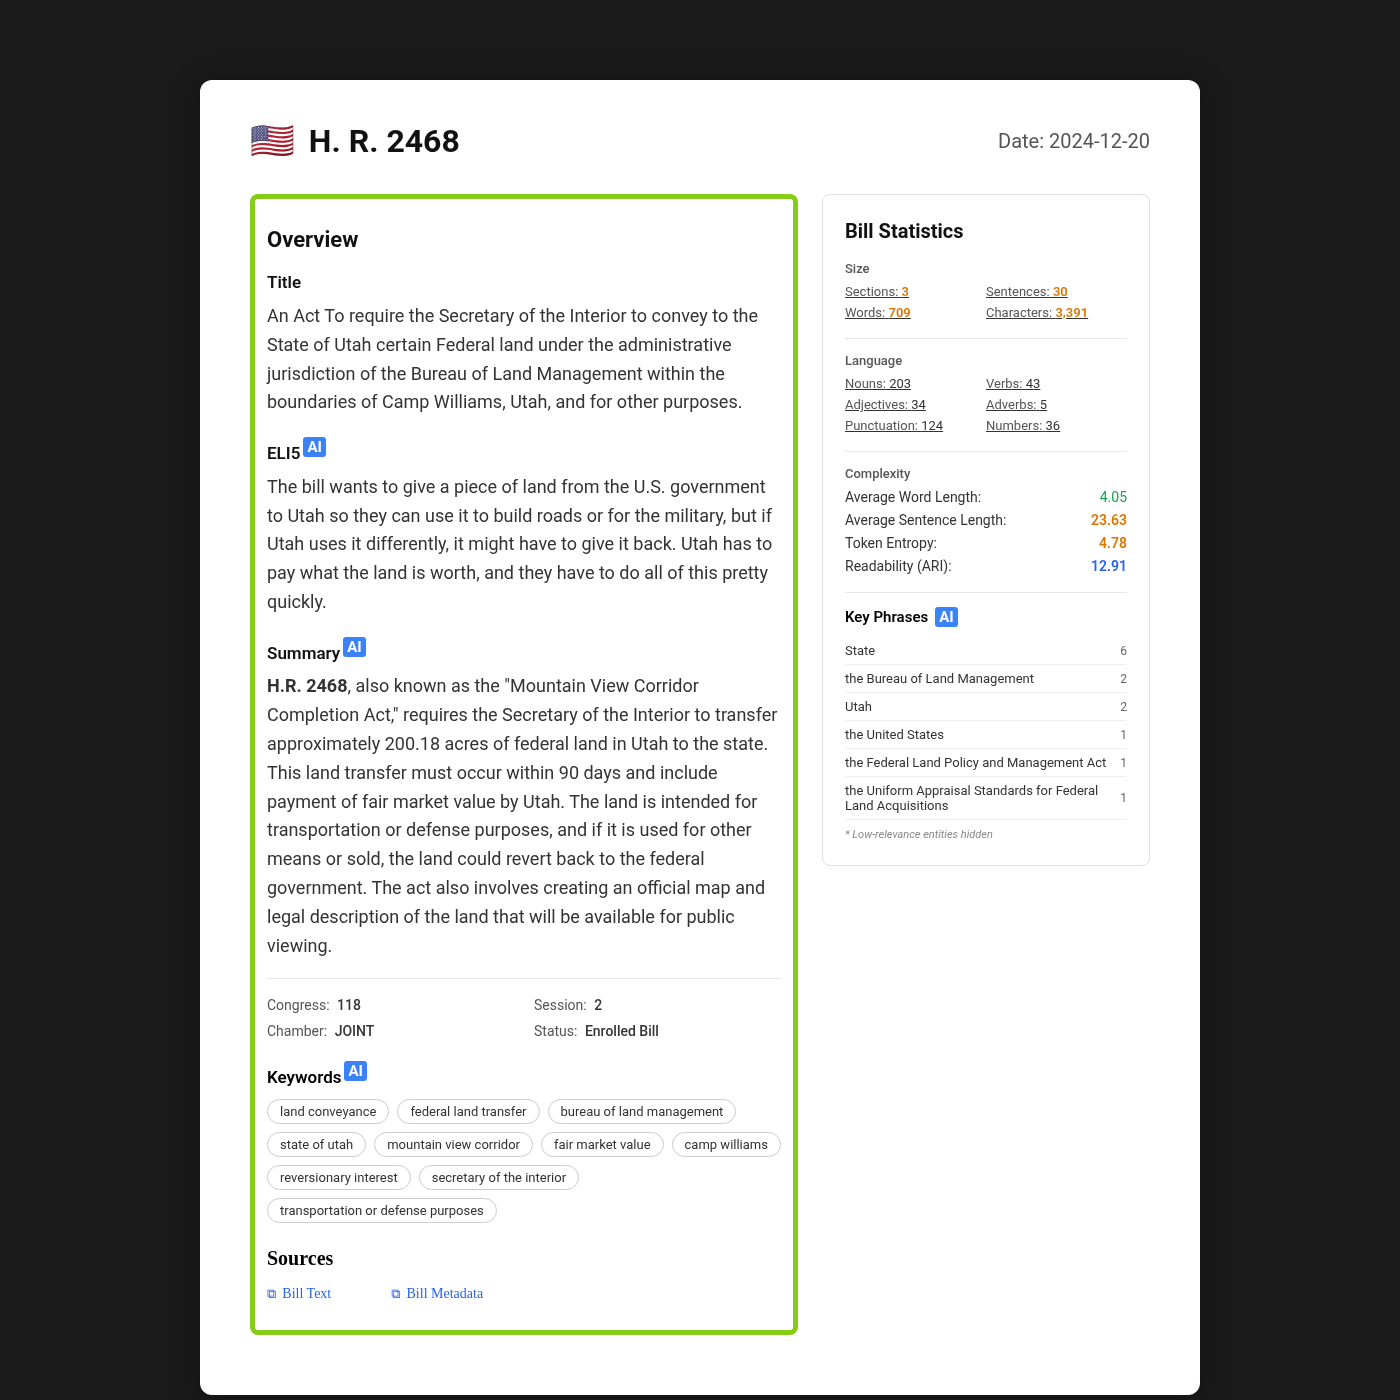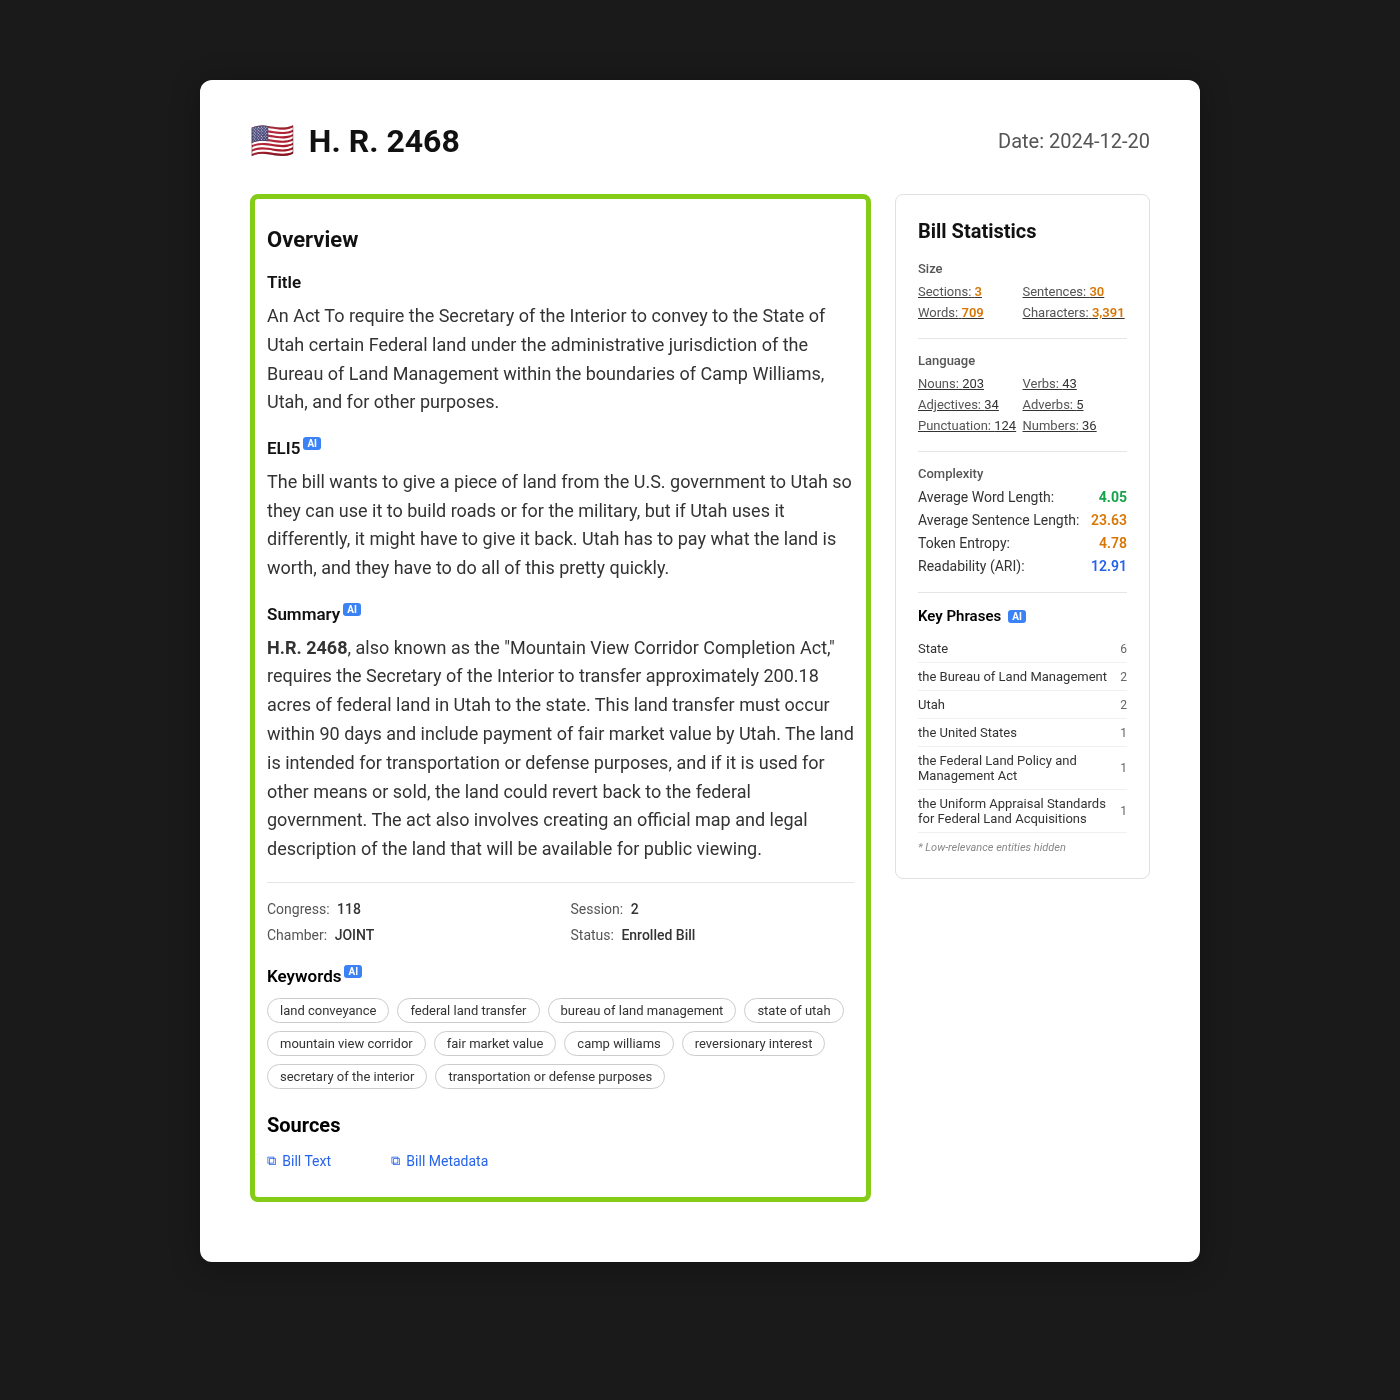--- a/index.html
+++ b/index.html
@@ -46,21 +46,21 @@
       align-items: flex-start;
     }
     .main-panel {
       flex: 1;
       background: #fff;
       border: 5px solid #84cc16;
       border-radius: 8px;
       padding: 28px 12px;
     }
     .side-panel {
-      width: 255px;
+      width: 328px;
       background: #fff;
       border: 1px solid #e0e0e0;
       border-radius: 8px;
       padding: 24px 22px;
     }
     .section-heading {
       font-size: 22px;
       font-weight: 700;
       color: #111;
       margin-bottom: 20px;
@@ -76,21 +76,21 @@
     .body-text {
       font-size: 18px;
       color: #333;
       line-height: 1.6;
       margin-bottom: 12px;
     }
     .ai-badge {
       display: inline-block;
       background: #3b82f6;
       color: #fff;
-      font-size: 10px;
+      font-size: 15px;
       font-weight: 700;
       border-radius: 3px;
       padding: 1px 4px;
       vertical-align: super;
       margin-left: 3px;
     }
     .meta-grid {
       display: grid;
       grid-template-columns: 1fr 1fr;
       gap: 10px 20px;
@@ -122,21 +122,21 @@
       gap: 8px;
     }
     .keyword-tag {
       border: 1px solid #ccc;
       border-radius: 20px;
       padding: 4px 12px;
       font-size: 13px;
       color: #333;
       background: #fff;
     }
-    .sources-section { margin-top: 12px; }
+    .sources-section { margin-top: 12px; font-family: Liberation Serif, serif; }
     .sources-heading {
       font-size: 20px;
       font-weight: 700;
       margin-bottom: 16px;
     }
     .sources-links {
       display: flex;
       gap: 60px;
     }
     .source-link {
@@ -172,21 +172,21 @@
     }
     .stat-item {
       font-size: 13px;
       color: #333;
       flex: 1;
       text-decoration: underline;
     }
     .stat-name { color: #555; }
     .stat-val-orange { color: #d97706; font-weight: 600; }
     .stat-val-blue { color: #2563eb; font-weight: 600; }
-    .stat-val-green { color: #16a34a; font-weight: 700; }
+    .stat-val-green { color: #16a34a; font-weight: 400; }
     .divider {
       border: none;
       border-top: 1px solid #e5e5e5;
       margin: 14px 0;
     }
     .complexity-row {
       display: flex;
       justify-content: space-between;
       align-items: center;
       font-size: 14px;

